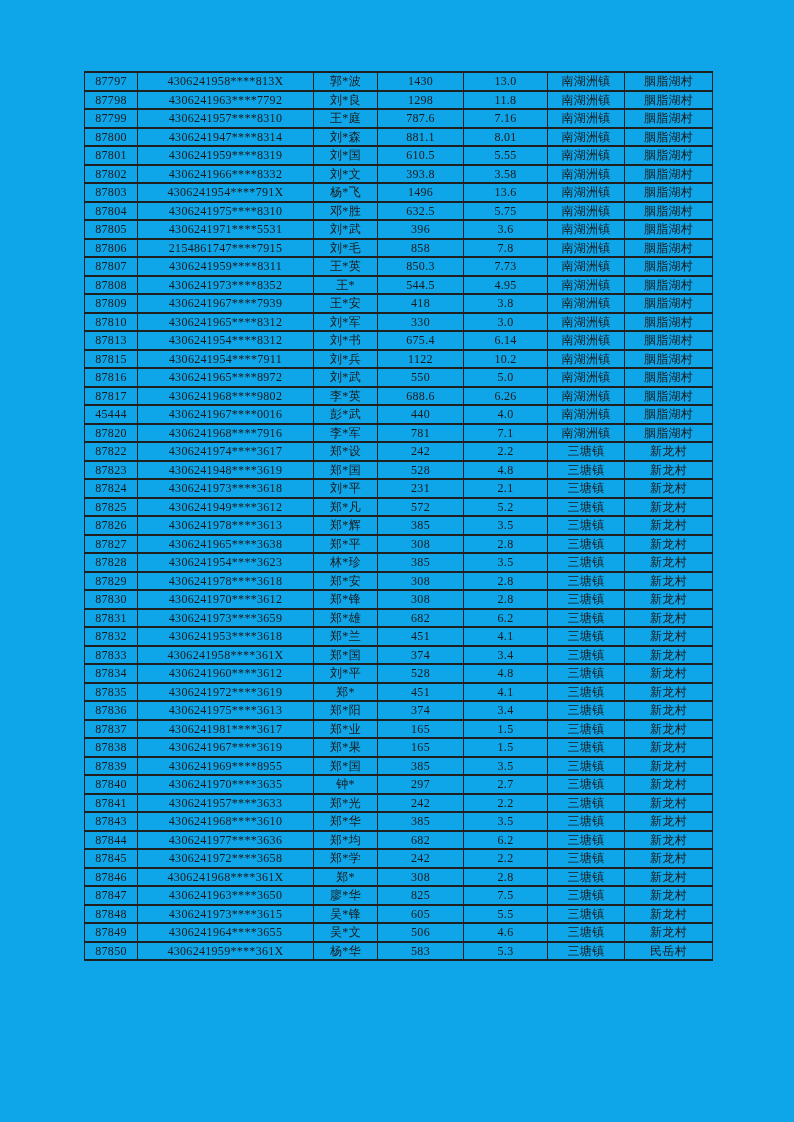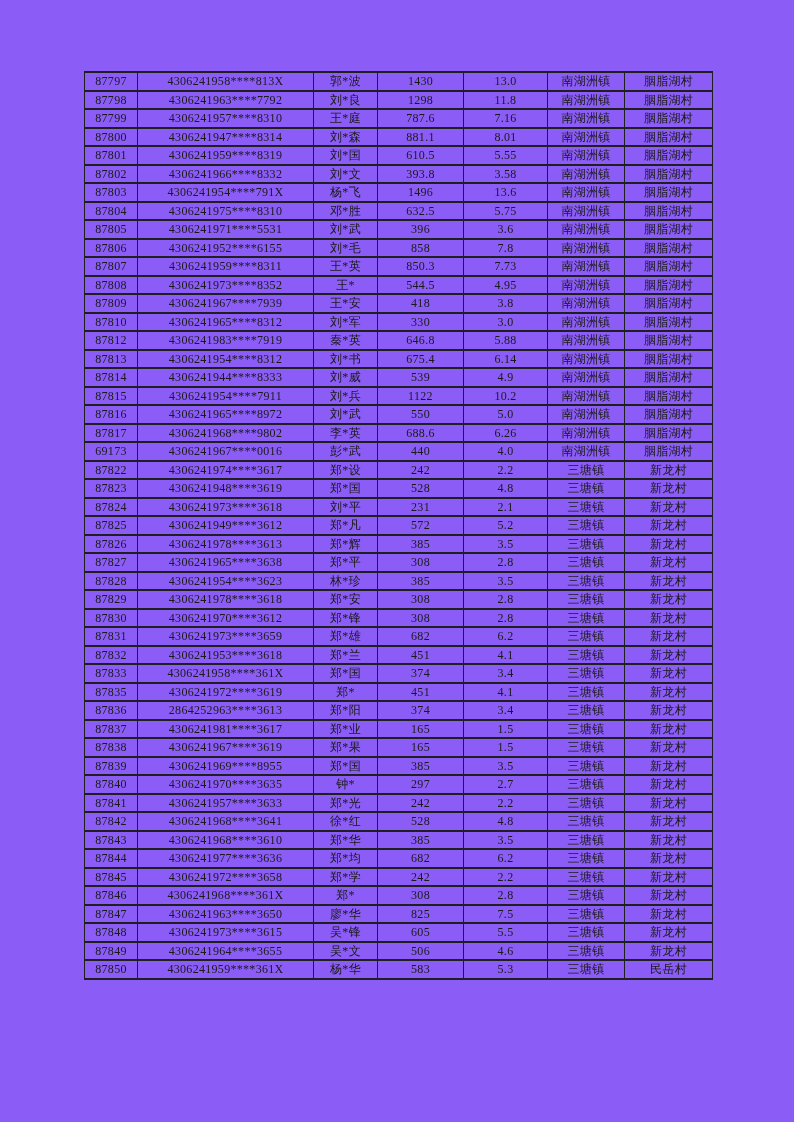--- a/index.html
+++ b/index.html
@@ -4,21 +4,21 @@
 <style>
   html, body {
     margin: 0;
     padding: 0;
     background: #ffffff;
   }
   .page {
     position: relative;
     width: 794px;
     height: 1122px;
-    background: #8b5cf6;
+    background: #0ea5e9;
     font-family: "Liberation Serif", "DejaVu Serif", serif;
     overflow: hidden;
   }
   table.records {
     position: absolute;
     left: 84px;
     top: 71px;
     width: 628px;
     border-collapse: collapse;
     table-layout: fixed;
@@ -137,21 +137,21 @@
           <td>87805</td>
           <td>4306241971****5531</td>
           <td>刘*武</td>
           <td>396</td>
           <td>3.6</td>
           <td>南湖洲镇</td>
           <td>胭脂湖村</td>
         </tr>
         <tr>
           <td>87806</td>
-          <td>4306241952****6155</td>
+          <td>2154861747****7915</td>
           <td>刘*毛</td>
           <td>858</td>
           <td>7.8</td>
           <td>南湖洲镇</td>
           <td>胭脂湖村</td>
         </tr>
         <tr>
           <td>87807</td>
           <td>4306241959****8311</td>
           <td>王*英</td>
@@ -181,47 +181,29 @@
         <tr>
           <td>87810</td>
           <td>4306241965****8312</td>
           <td>刘*军</td>
           <td>330</td>
           <td>3.0</td>
           <td>南湖洲镇</td>
           <td>胭脂湖村</td>
         </tr>
         <tr>
-          <td>87812</td>
-          <td>4306241983****7919</td>
-          <td>秦*英</td>
-          <td>646.8</td>
-          <td>5.88</td>
-          <td>南湖洲镇</td>
-          <td>胭脂湖村</td>
-        </tr>
-        <tr>
           <td>87813</td>
           <td>4306241954****8312</td>
           <td>刘*书</td>
           <td>675.4</td>
           <td>6.14</td>
           <td>南湖洲镇</td>
           <td>胭脂湖村</td>
         </tr>
         <tr>
-          <td>87814</td>
-          <td>4306241944****8333</td>
-          <td>刘*威</td>
-          <td>539</td>
-          <td>4.9</td>
-          <td>南湖洲镇</td>
-          <td>胭脂湖村</td>
-        </tr>
-        <tr>
           <td>87815</td>
           <td>4306241954****7911</td>
           <td>刘*兵</td>
           <td>1122</td>
           <td>10.2</td>
           <td>南湖洲镇</td>
           <td>胭脂湖村</td>
         </tr>
         <tr>
           <td>87816</td>
@@ -235,25 +217,34 @@
         <tr>
           <td>87817</td>
           <td>4306241968****9802</td>
           <td>李*英</td>
           <td>688.6</td>
           <td>6.26</td>
           <td>南湖洲镇</td>
           <td>胭脂湖村</td>
         </tr>
         <tr>
-          <td>69173</td>
+          <td>45444</td>
           <td>4306241967****0016</td>
           <td>彭*武</td>
           <td>440</td>
           <td>4.0</td>
+          <td>南湖洲镇</td>
+          <td>胭脂湖村</td>
+        </tr>
+        <tr>
+          <td>87820</td>
+          <td>4306241968****7916</td>
+          <td>李*军</td>
+          <td>781</td>
+          <td>7.1</td>
           <td>南湖洲镇</td>
           <td>胭脂湖村</td>
         </tr>
         <tr>
           <td>87822</td>
           <td>4306241974****3617</td>
           <td>郑*设</td>
           <td>242</td>
           <td>2.2</td>
           <td>三塘镇</td>
@@ -352,31 +343,40 @@
         <tr>
           <td>87833</td>
           <td>4306241958****361X</td>
           <td>郑*国</td>
           <td>374</td>
           <td>3.4</td>
           <td>三塘镇</td>
           <td>新龙村</td>
         </tr>
         <tr>
+          <td>87834</td>
+          <td>4306241960****3612</td>
+          <td>刘*平</td>
+          <td>528</td>
+          <td>4.8</td>
+          <td>三塘镇</td>
+          <td>新龙村</td>
+        </tr>
+        <tr>
           <td>87835</td>
           <td>4306241972****3619</td>
           <td>郑*</td>
           <td>451</td>
           <td>4.1</td>
           <td>三塘镇</td>
           <td>新龙村</td>
         </tr>
         <tr>
           <td>87836</td>
-          <td>2864252963****3613</td>
+          <td>4306241975****3613</td>
           <td>郑*阳</td>
           <td>374</td>
           <td>3.4</td>
           <td>三塘镇</td>
           <td>新龙村</td>
         </tr>
         <tr>
           <td>87837</td>
           <td>4306241981****3617</td>
           <td>郑*业</td>
@@ -415,29 +415,20 @@
         <tr>
           <td>87841</td>
           <td>4306241957****3633</td>
           <td>郑*光</td>
           <td>242</td>
           <td>2.2</td>
           <td>三塘镇</td>
           <td>新龙村</td>
         </tr>
         <tr>
-          <td>87842</td>
-          <td>4306241968****3641</td>
-          <td>徐*红</td>
-          <td>528</td>
-          <td>4.8</td>
-          <td>三塘镇</td>
-          <td>新龙村</td>
-        </tr>
-        <tr>
           <td>87843</td>
           <td>4306241968****3610</td>
           <td>郑*华</td>
           <td>385</td>
           <td>3.5</td>
           <td>三塘镇</td>
           <td>新龙村</td>
         </tr>
         <tr>
           <td>87844</td>

